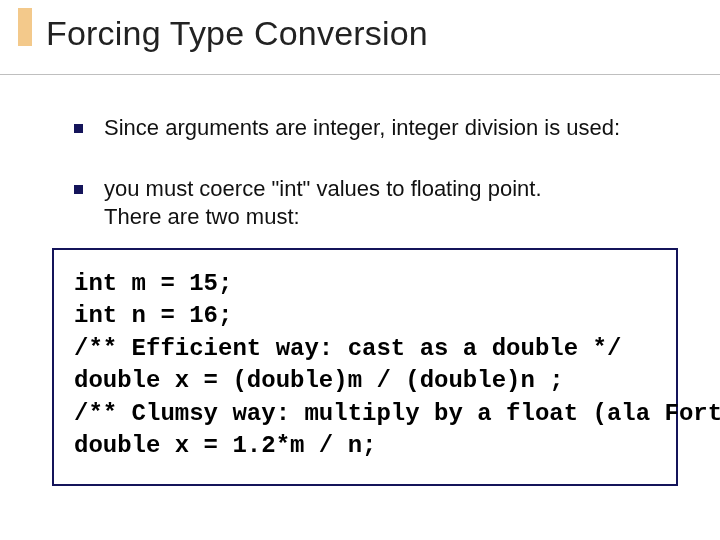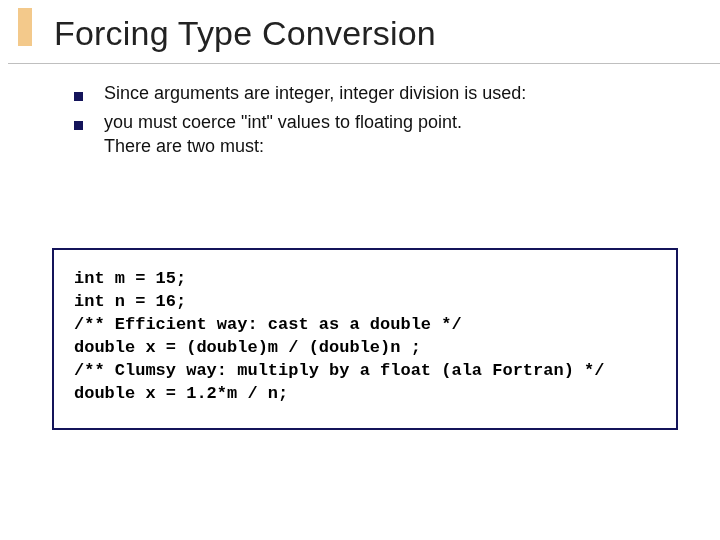--- a/index.html
+++ b/index.html
@@ -23,23 +23,22 @@
     top: 8px;
     width: 14px;
     height: 38px;
     background: #f3c98b;
   }
   .title-wrap {
     position: absolute;
     left: 0;
     top: 0;
     right: 0;
-    padding: 14px 16px 10px 46px;
+    padding: 14px 16px 21px 46px;
     border-bottom: 1px solid #bfbfbf;
-    margin-left: 8px;
   }
   .title {
     font-size: 34px;
     color: #222;
     font-weight: 400;
     letter-spacing: 0.2px;
   }
   .body {
     position: absolute;
     left: 60px;
@@ -48,23 +47,24 @@
   }
   .bullet-list {
     list-style: none;
     padding: 0;
     margin: 0;
   }
   .bullet-item {
     position: relative;
     padding-left: 44px;
     margin-bottom: 6px;
-    font-size: 18px;
+    font-size: 22px;
     line-height: 1.3;
     color: #111;
+    margin-top: 32px;
   }
   .bullet-marker {
     position: absolute;
     left: 14px;
     top: 10px;
     width: 9px;
     height: 9px;
     background: #14145a;
   }
   .bullet-item .cont {
@@ -76,21 +76,21 @@
     right: 42px;
     top: 248px;
     border: 2px solid #14145a;
     background: #ffffff;
     padding: 18px 20px 22px 20px;
     box-sizing: border-box;
   }
   .code-box pre {
     margin: 0;
     font-family: "Courier New", Courier, monospace;
-    font-size: 17px;
+    font-size: 24px;
     font-weight: bold;
     line-height: 1.35;
     white-space: pre;
     color: #000;
   }
   .code-block2 {
     margin-top: 26px;
   }
 </style>
 </head>

